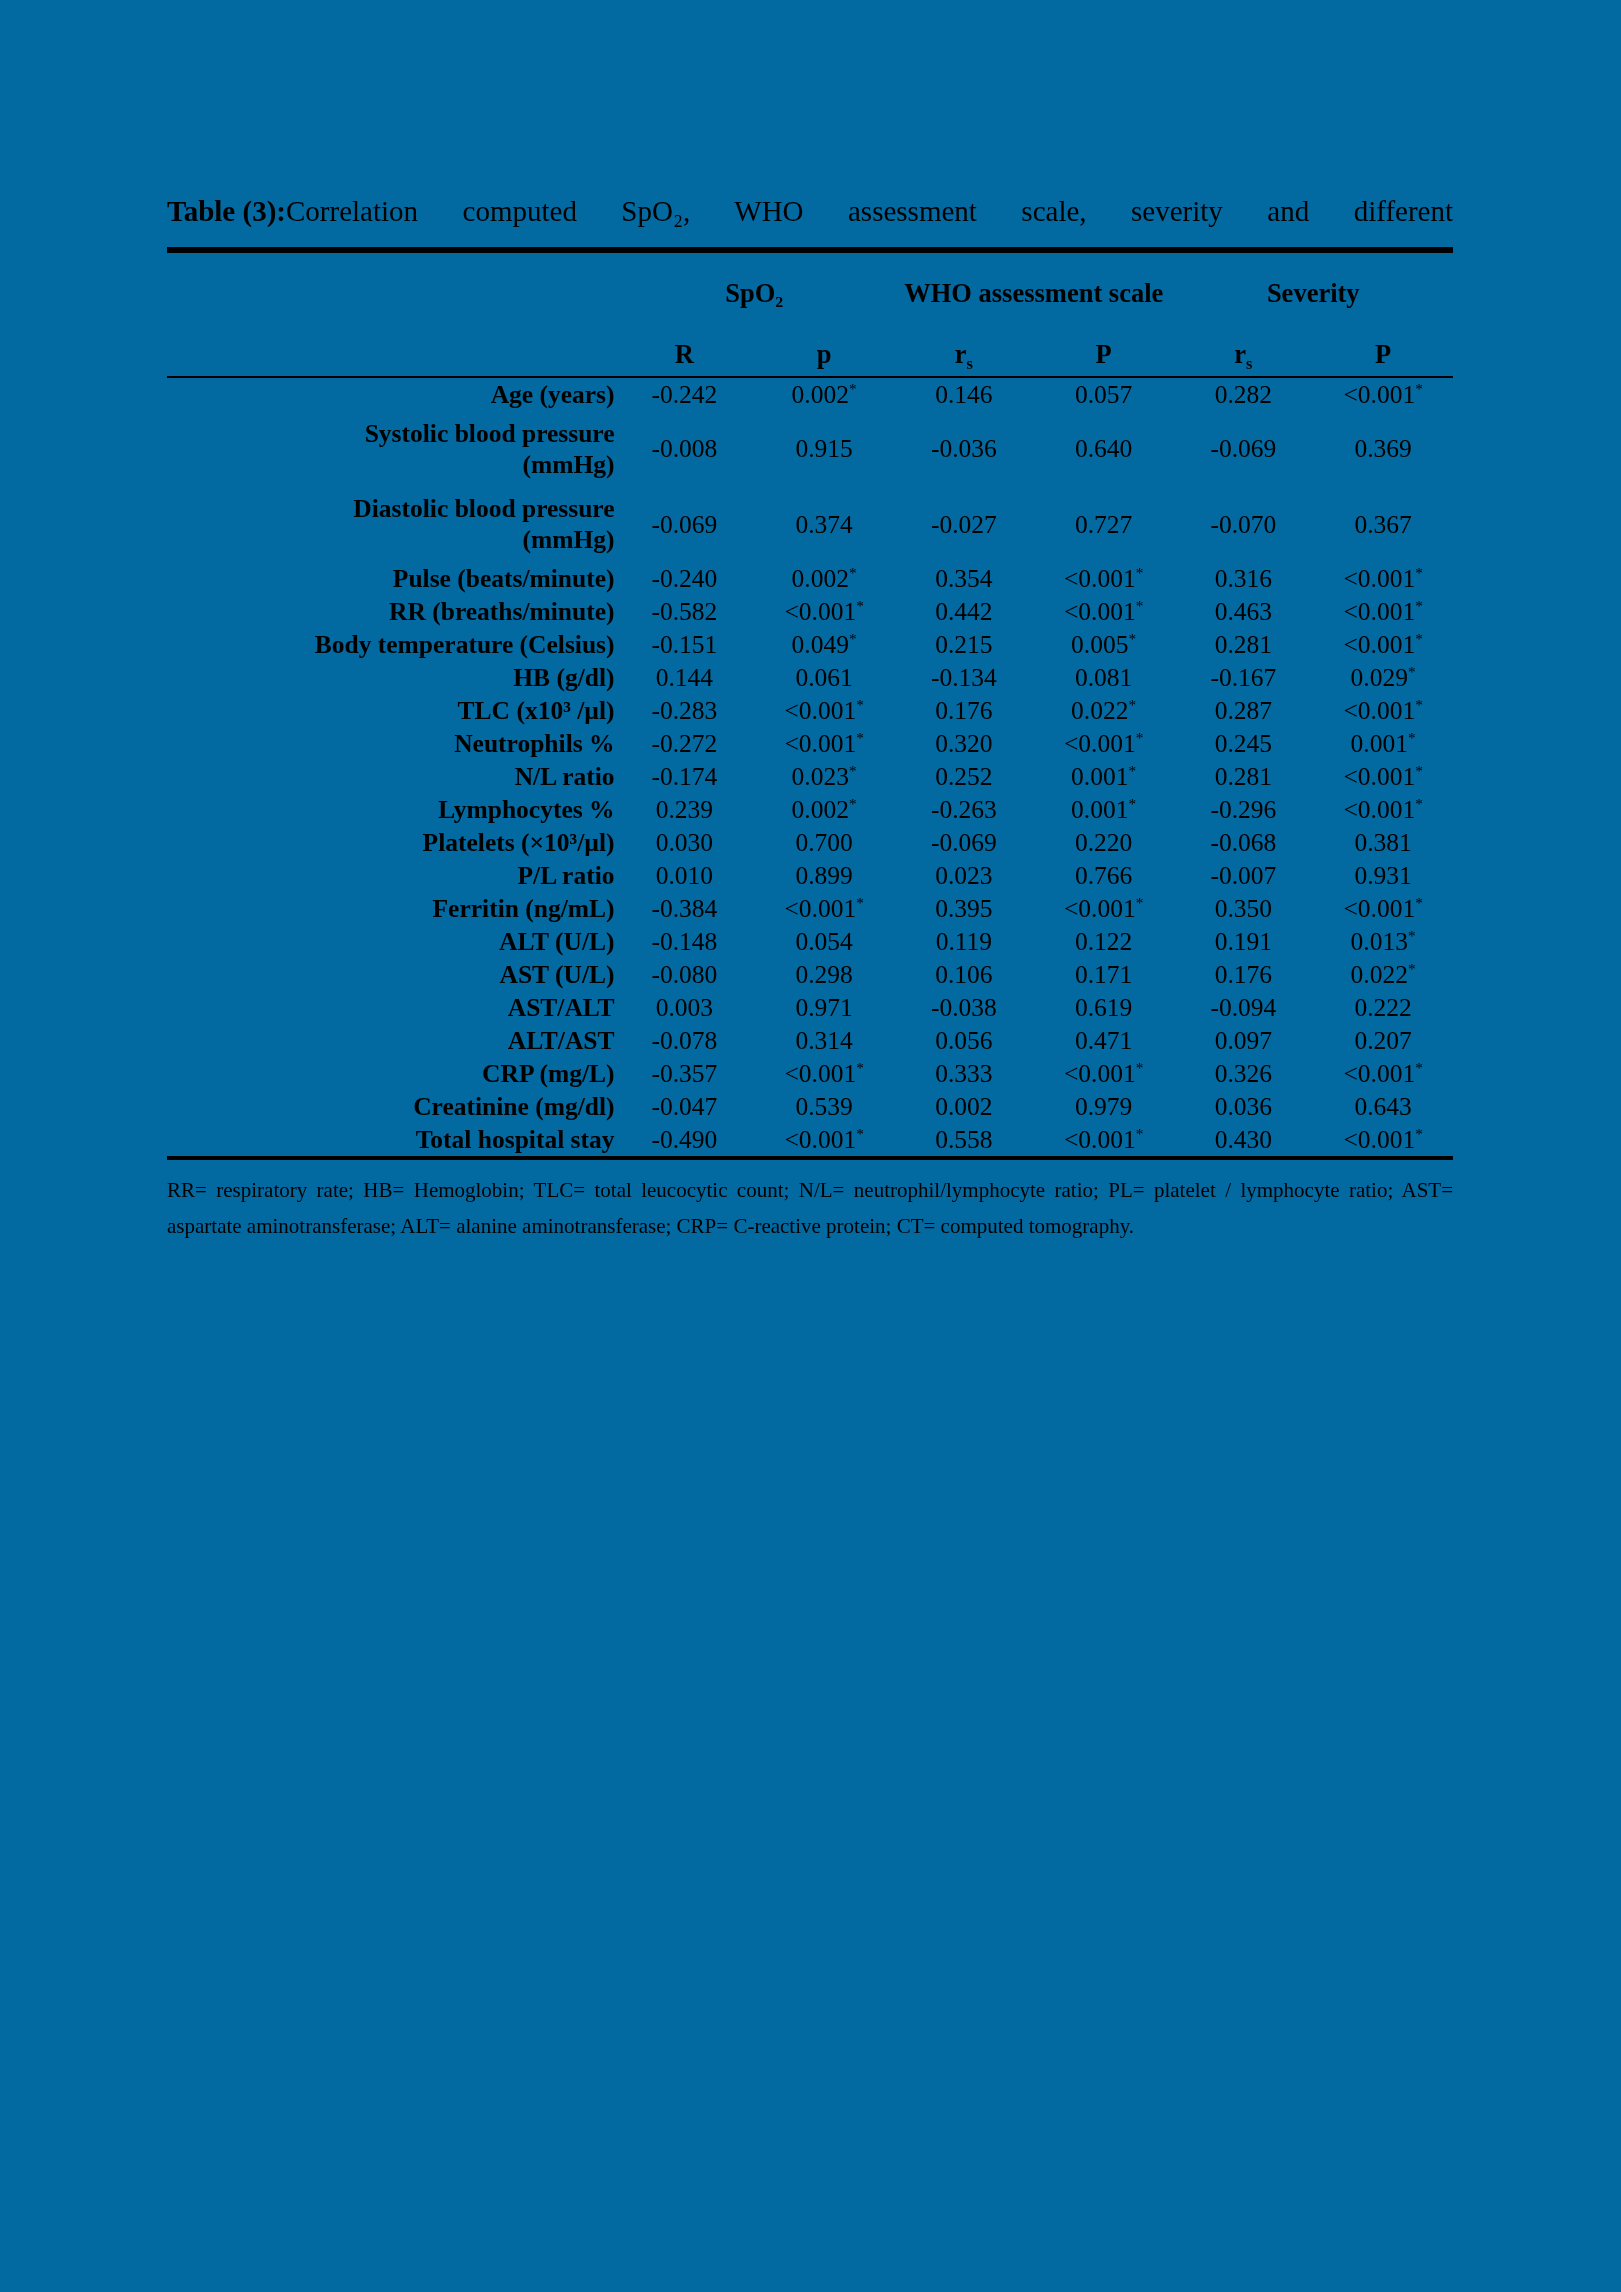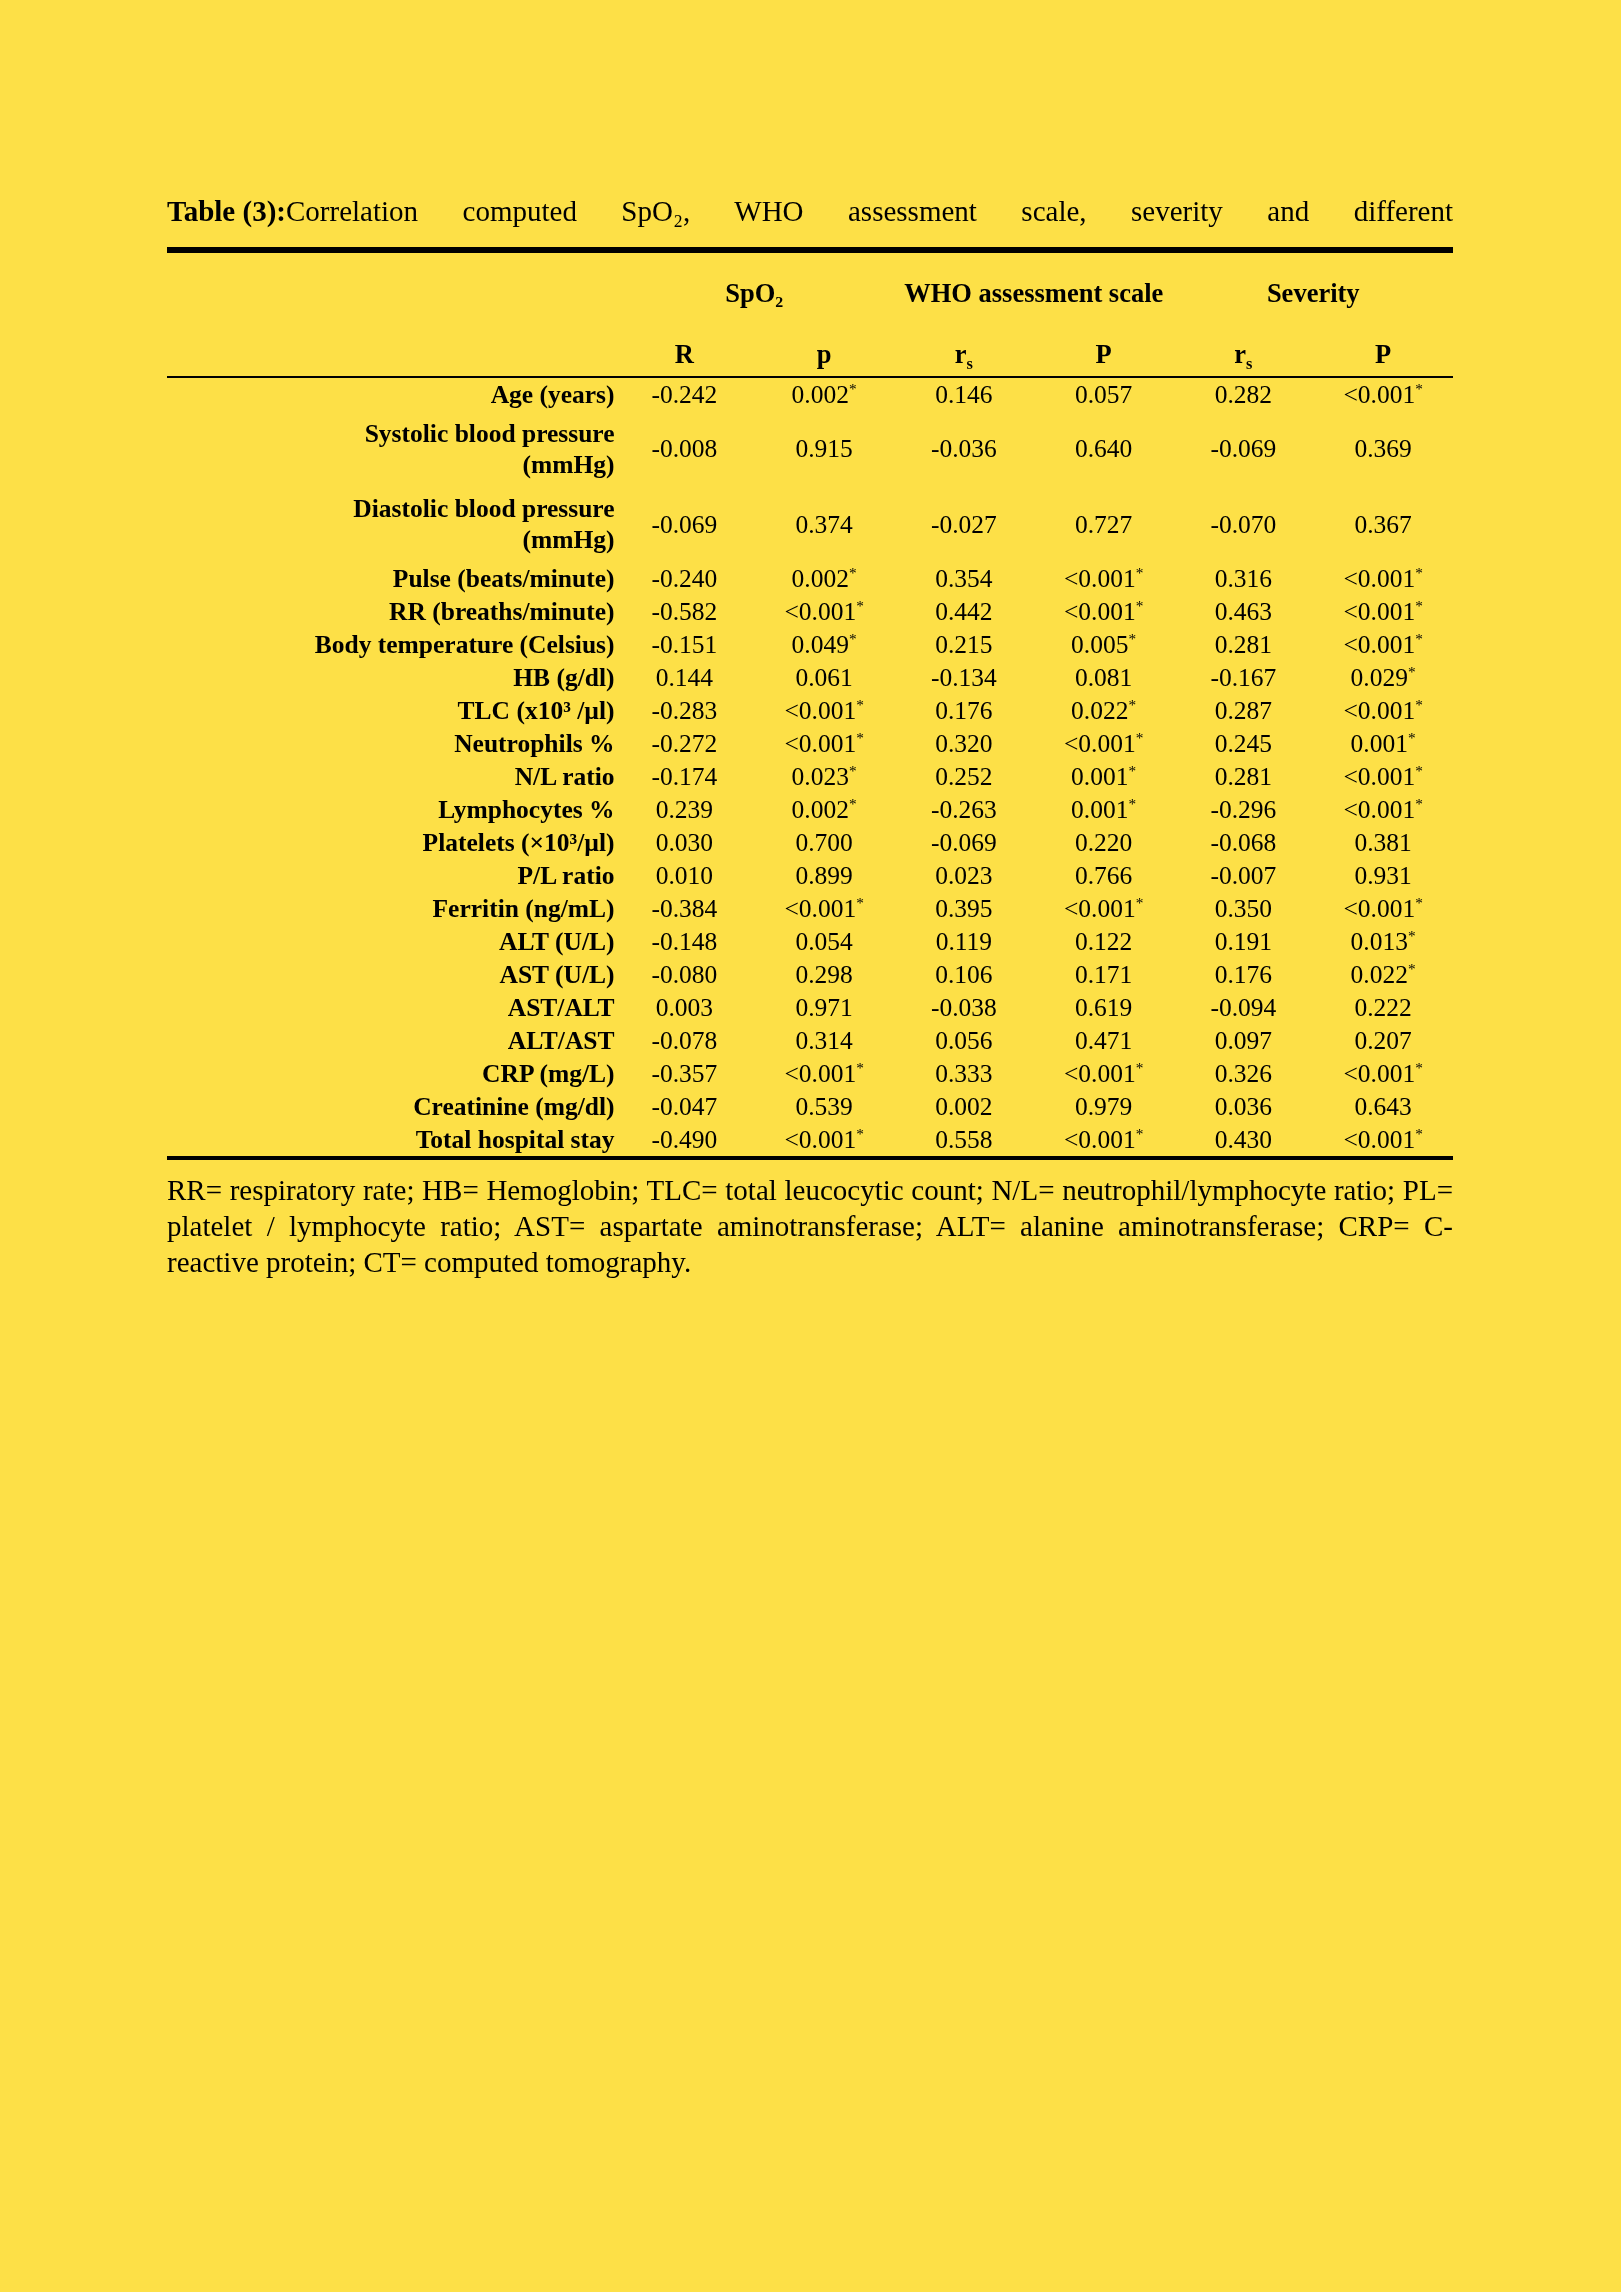--- a/index.html
+++ b/index.html
@@ -1,21 +1,21 @@
 <!DOCTYPE html>
 <html><head>
 <meta charset="utf-8">
 <style>
   html,body{margin:0;padding:0;background:#ffffff;}
   body{
     width:1621px;height:2293px;
     font-family:"Liberation Serif","DejaVu Serif",serif;
     color:#000;
   }
-  .page{position:relative;width:1621px;height:2293px;background:#fde047;overflow:hidden;}
+  .page{position:relative;width:1621px;height:2293px;background:#0369a1;overflow:hidden;}
   .content{position:absolute;left:167px;top:189px;width:1286px;}
 
   
   .caption{display:flex;font-size:29px;line-height:44px;}
   .caption-label{font-weight:bold;flex:0 0 101px;white-space:nowrap;}
   .caption-body{flex:1;}
   .caption-line1{text-align:justify;text-align-last:justify;}
   .caption-line2{text-align:left;}
 
   
@@ -41,21 +41,21 @@
   tbody th.rowlabel.tall{padding:6.9px 0;}
   tbody td{
     text-align:center;vertical-align:middle;
     font-size:25.5px;line-height:31px;padding:1px 0;
   }
   sup.sig{font-size:60%;line-height:0;vertical-align:super;}
 
   
   .footnote{
     margin:11.8px 0 0 0;
-    font-size:29px;line-height:36px;
+    font-size:21px;line-height:36px;
     text-align:justify;
   }
 </style>
 </head>
 <body>
 
 <div class="page">
   <div class="content">
 
     <div class="caption">

